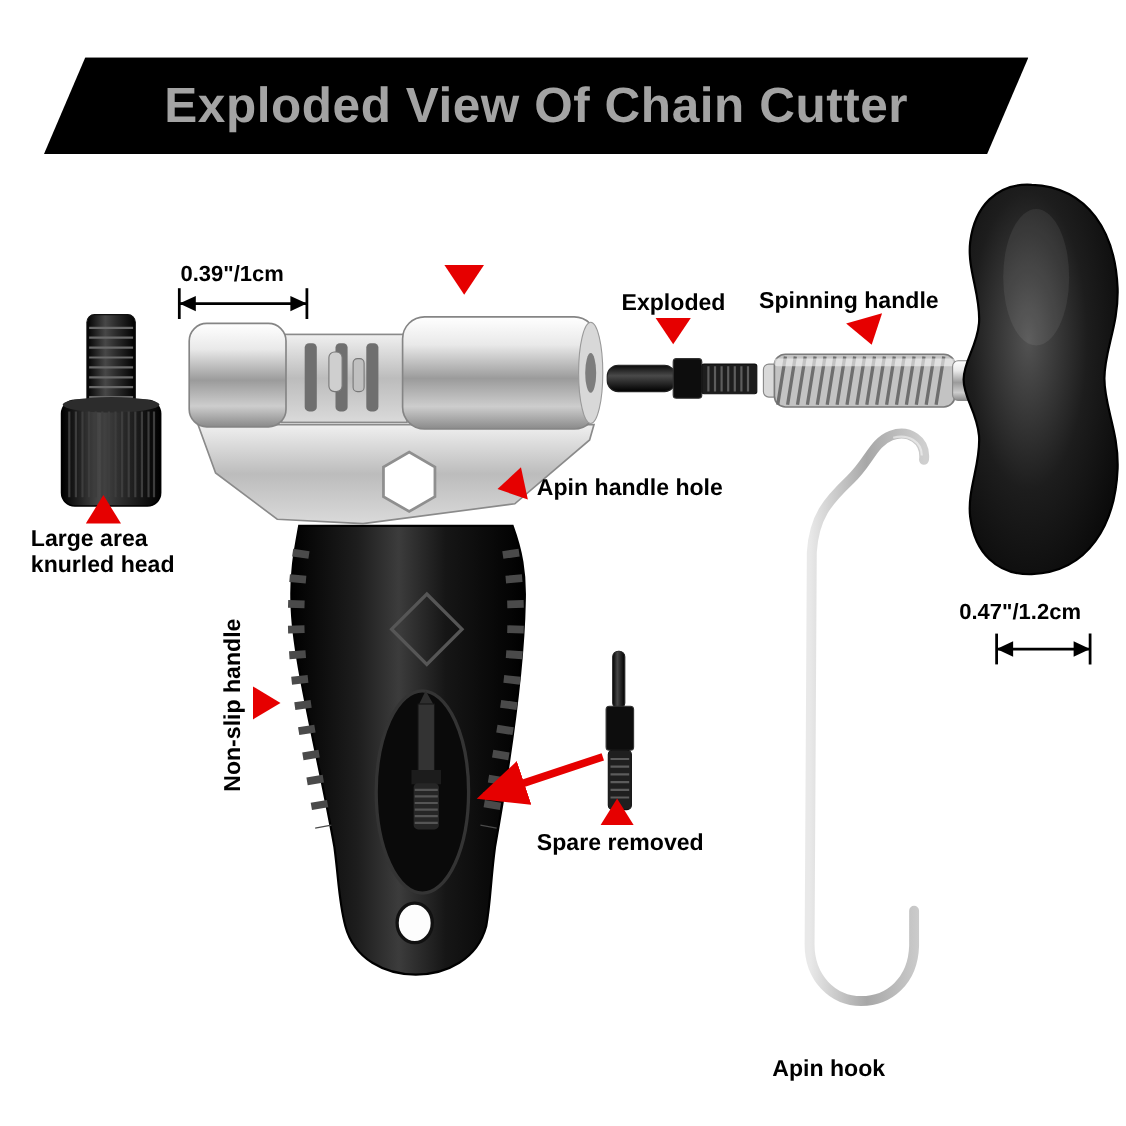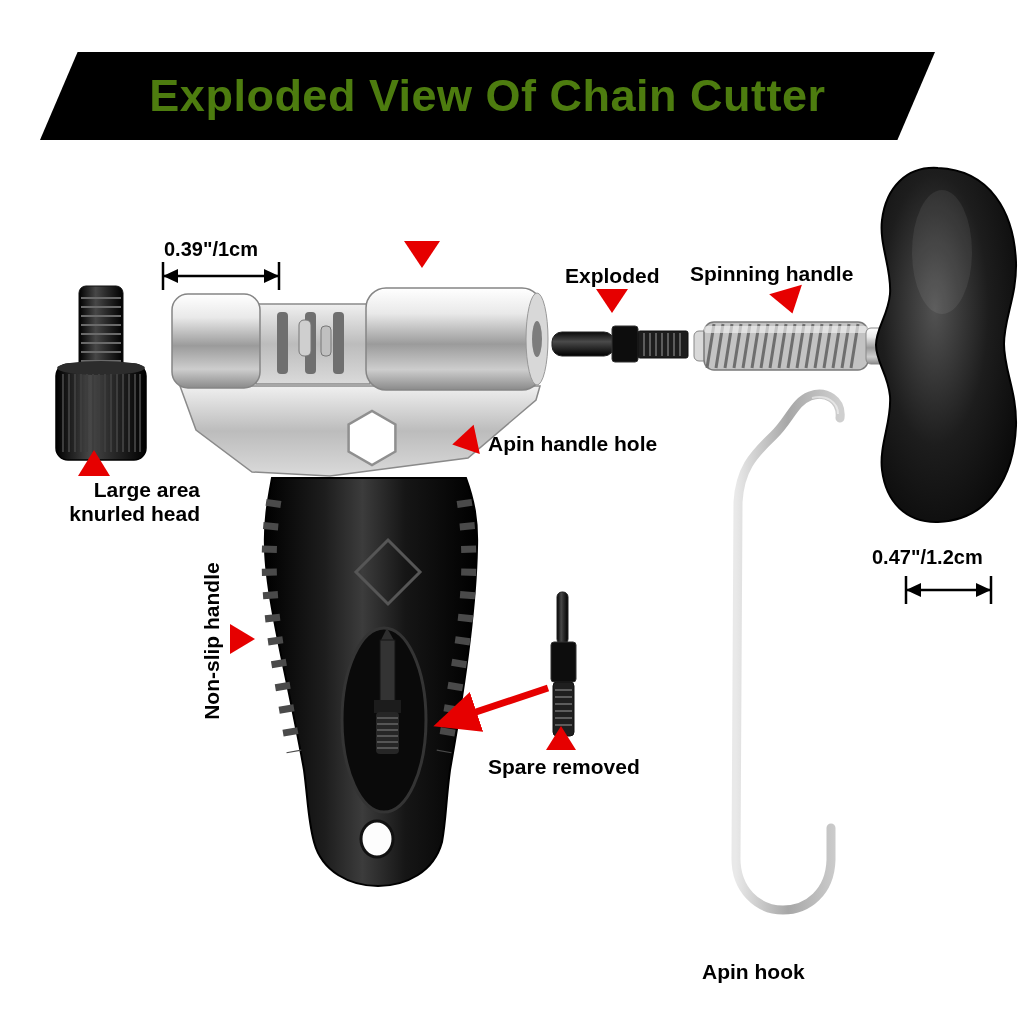--- a/index.html
+++ b/index.html
@@ -6,26 +6,26 @@
   .stage{
     position:relative;width:1024px;height:1024px;background:#ffffff;
     overflow:hidden;font-family:"Liberation Sans",sans-serif;
   }
   .banner{
     position:absolute;left:40px;top:52px;width:895px;height:88px;
     background:#000;clip-path:polygon(4.2% 0,100% 0,95.8% 100%,0 100%);
     display:flex;align-items:center;justify-content:center;
   }
   .banner-title{
-    color:#4d7c0f;font-size:45px;font-weight:700;margin:0;letter-spacing:.5px;white-space:nowrap;
+    color:#a3a3a3;font-size:45px;font-weight:700;margin:0;letter-spacing:.5px;white-space:nowrap;
   }
   .label{
     position:absolute;font-weight:700;font-size:21px;color:#000;white-space:nowrap;line-height:1.15;
   }
-  .label.wrap{white-space:normal;text-align:right;}
+  .label.wrap{white-space:normal;text-align:left;}
   .dim-text{font-size:20px;}
   .vertical{
     width:200px;text-align:center;transform:rotate(-90deg);transform-origin:center center;
   }
   .tri{position:absolute;width:0;height:0;}
   .tri-down{border-left:18px solid transparent;border-right:18px solid transparent;border-top:27px solid #e60000;}
   .tri-up{border-left:16px solid transparent;border-right:16px solid transparent;border-bottom:26px solid #e60000;}
   .tri-left{border-top:15px solid transparent;border-bottom:15px solid transparent;border-right:25px solid #e60000;}
   .tri-right{border-top:15px solid transparent;border-bottom:15px solid transparent;border-left:25px solid #e60000;}
   svg{position:absolute;left:0;top:0;}

